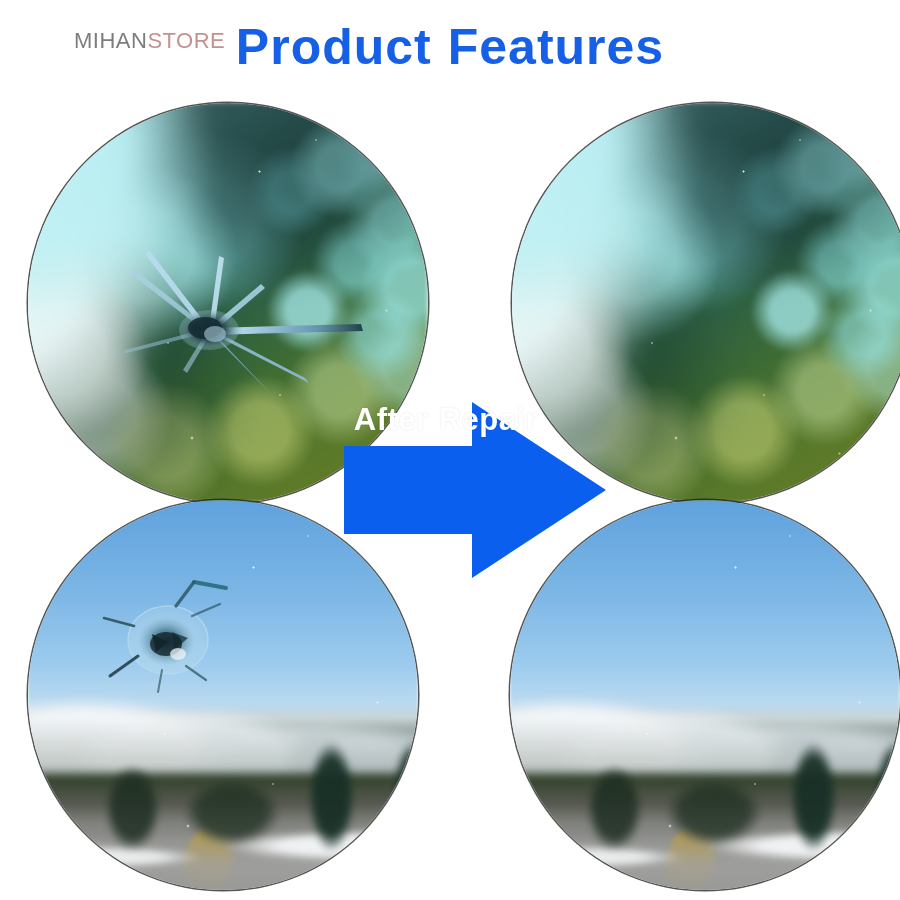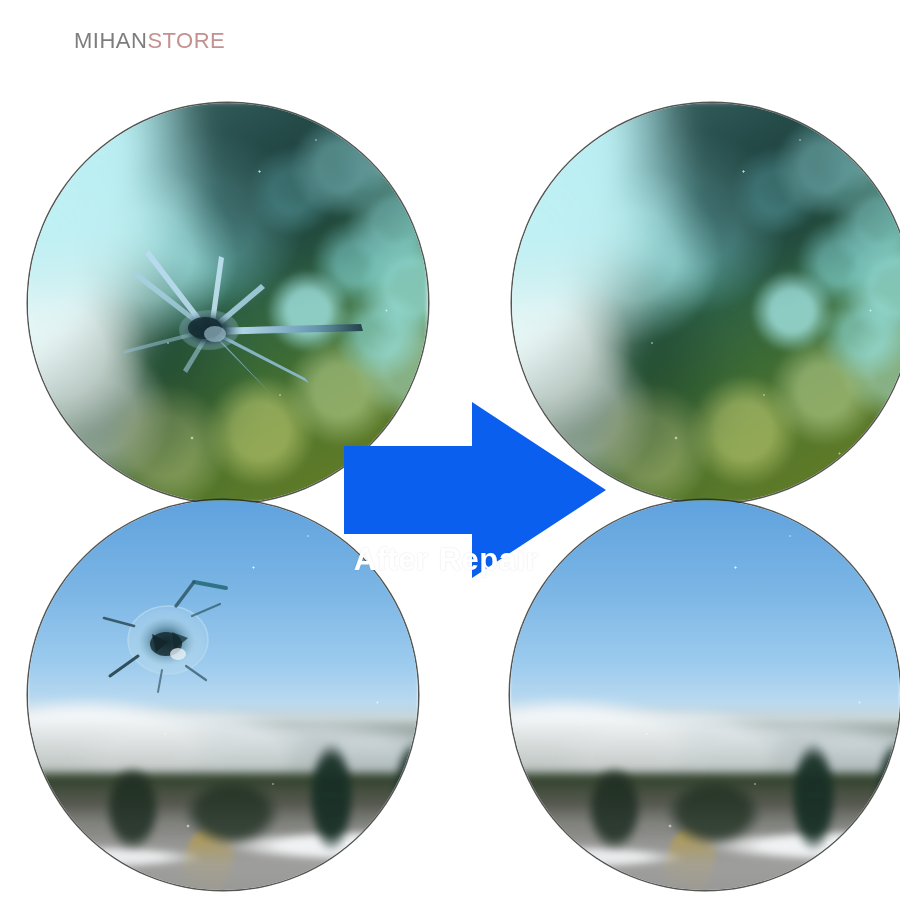--- a/index.html
+++ b/index.html
@@ -194,41 +194,44 @@
     width: 262px;
     height: 176px;
   }
   .arrow-label {
     position: absolute;
     left: 0;
     top: 0;
     width: 204px;
     height: 176px;
     display: flex;
-    align-items: flex-end;
+    align-items: flex-start;
     justify-content: center;
     color: #ffffff;
     font-size: 31px;
     font-weight: 700;
     letter-spacing: 0.5px;
     white-space: nowrap;
     user-select: none;
     text-shadow: 0 0 2px rgba(0,0,0,0.12);
   }
   .arrow-label .sp { display: inline-block; width: 10px; }
 </style>
 </head>
 <body>
 
 <div id="canvas">
 
   <div class="brand">
     <span class="mihan">MIHAN</span><span class="store">STORE</span>
   </div>
 
+  <div class="page-title">
+    <span>Product</span><span class="sp"></span><span>Features</span>
+  </div>
 
   <div class="photo" style="left:28px; top:103px; width:400px; height:400px;">
     <div class="scene scene-foliage"></div>
     <div class="speckles"></div>
     <svg class="crack" viewBox="0 0 400 400" width="400" height="400" style="left:0;top:0;">
       <defs>
         <linearGradient id="ck" x1="0" y1="0" x2="1" y2="0">
           <stop offset="0%" stop-color="#cfe9f6" stop-opacity="0"></stop>
           <stop offset="22%" stop-color="#bcdff2" stop-opacity="0.95"></stop>
           <stop offset="70%" stop-color="#5d8fa8" stop-opacity="0.95"></stop>

